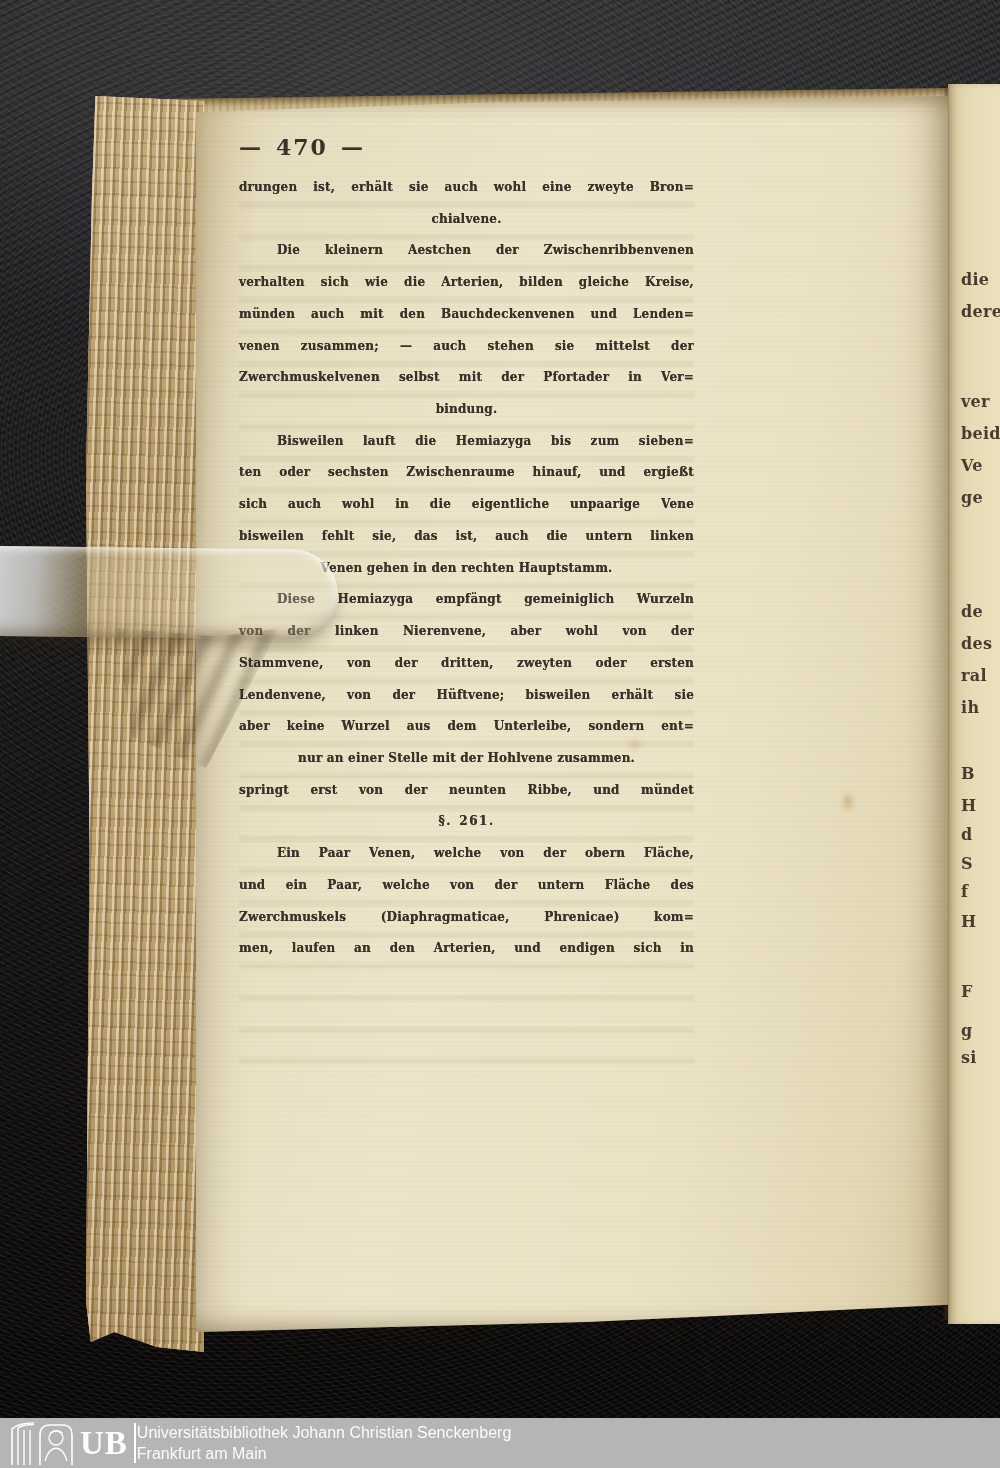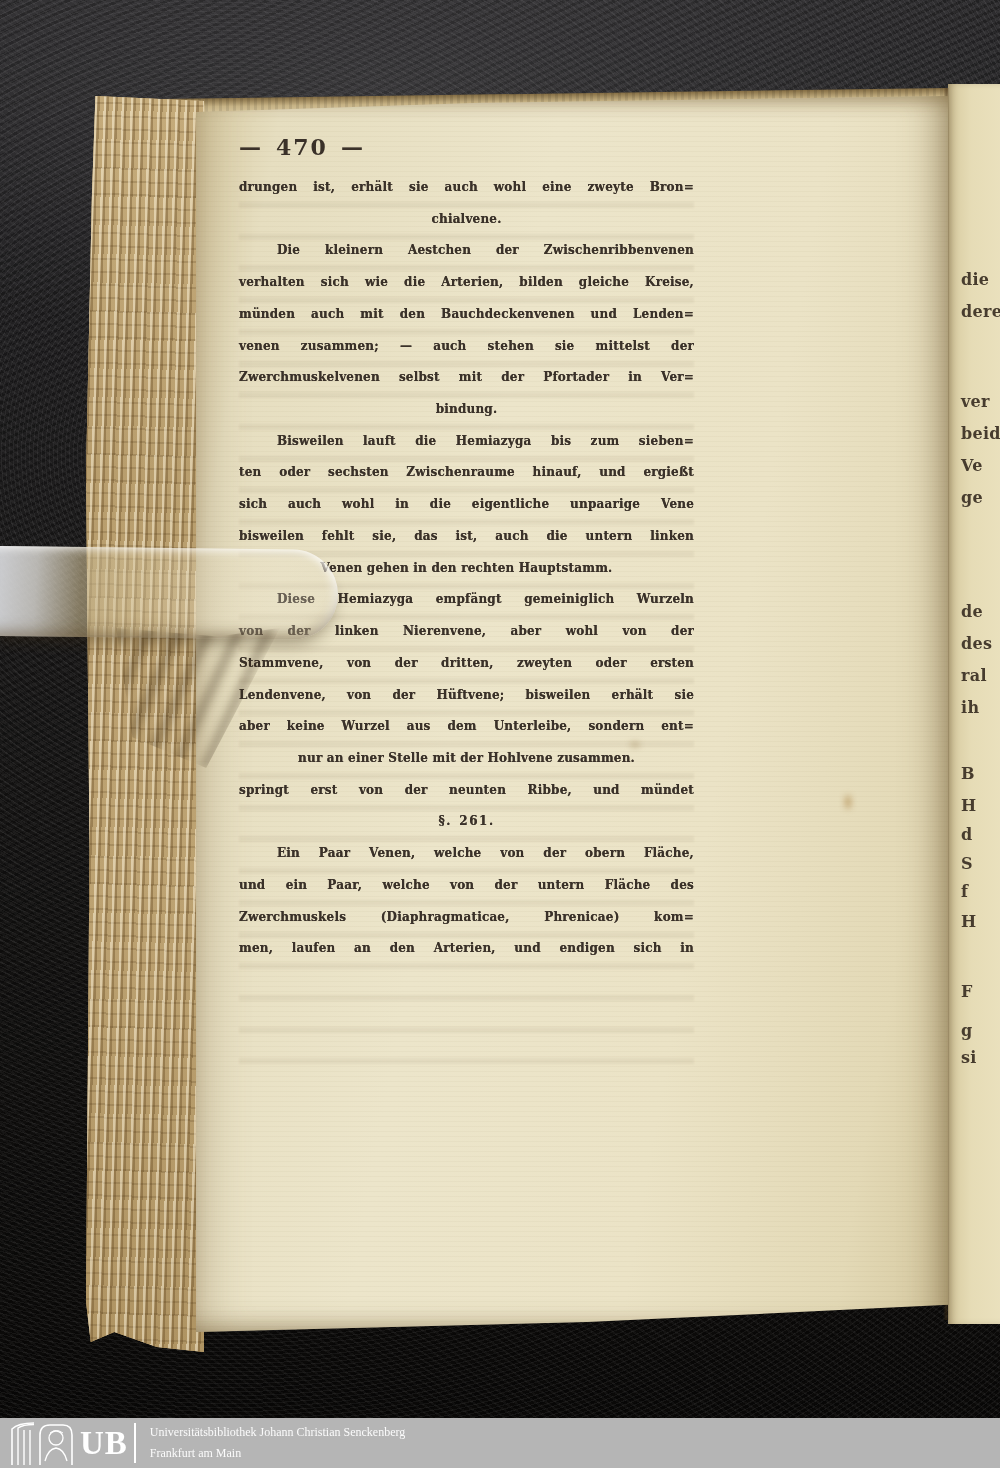--- a/index.html
+++ b/index.html
@@ -84,21 +84,21 @@
     filter:blur(4px);opacity:.6;}
   
   .banner{position:absolute;left:0;bottom:0;width:1000px;height:50px;
     background:var(--banner-bg);display:flex;align-items:center;
     font-family:"Liberation Sans",sans-serif;}
   .logo{display:flex;align-items:center;height:44px;margin-left:10px;color:#fff;}
   .logo svg{display:block;}
   .logo-ub{font-family:"Liberation Serif",serif;font-weight:bold;font-size:33px;
     color:#fff;line-height:44px;margin:0 4px 0 4px;letter-spacing:1px;}
   .logo-sep{width:2px;height:40px;background:#fff;margin-left:2px;}
-  .banner-text{margin-left:14px;color:var(--banner-text);font-size:12px;line-height:21px;font-family:Liberation Serif, serif;}
+  .banner-text{margin-left:1px;color:var(--banner-text);font-size:16px;line-height:21px;}
 </style>
 </head>
 <body>
 
 <div class="stage">
   <div class="leather"></div>
 
   <div class="top-edge"></div>
   <div class="page-stack"></div>
 

